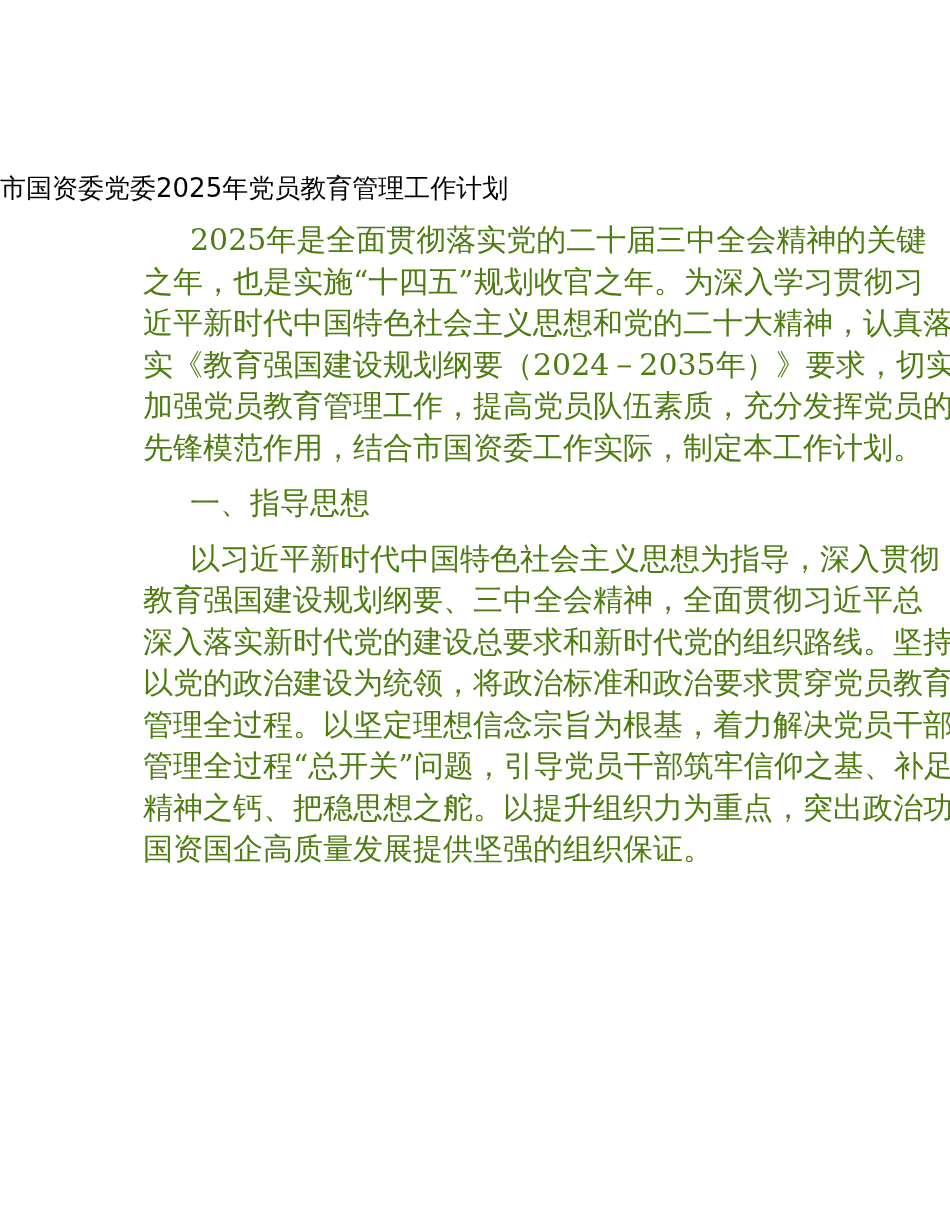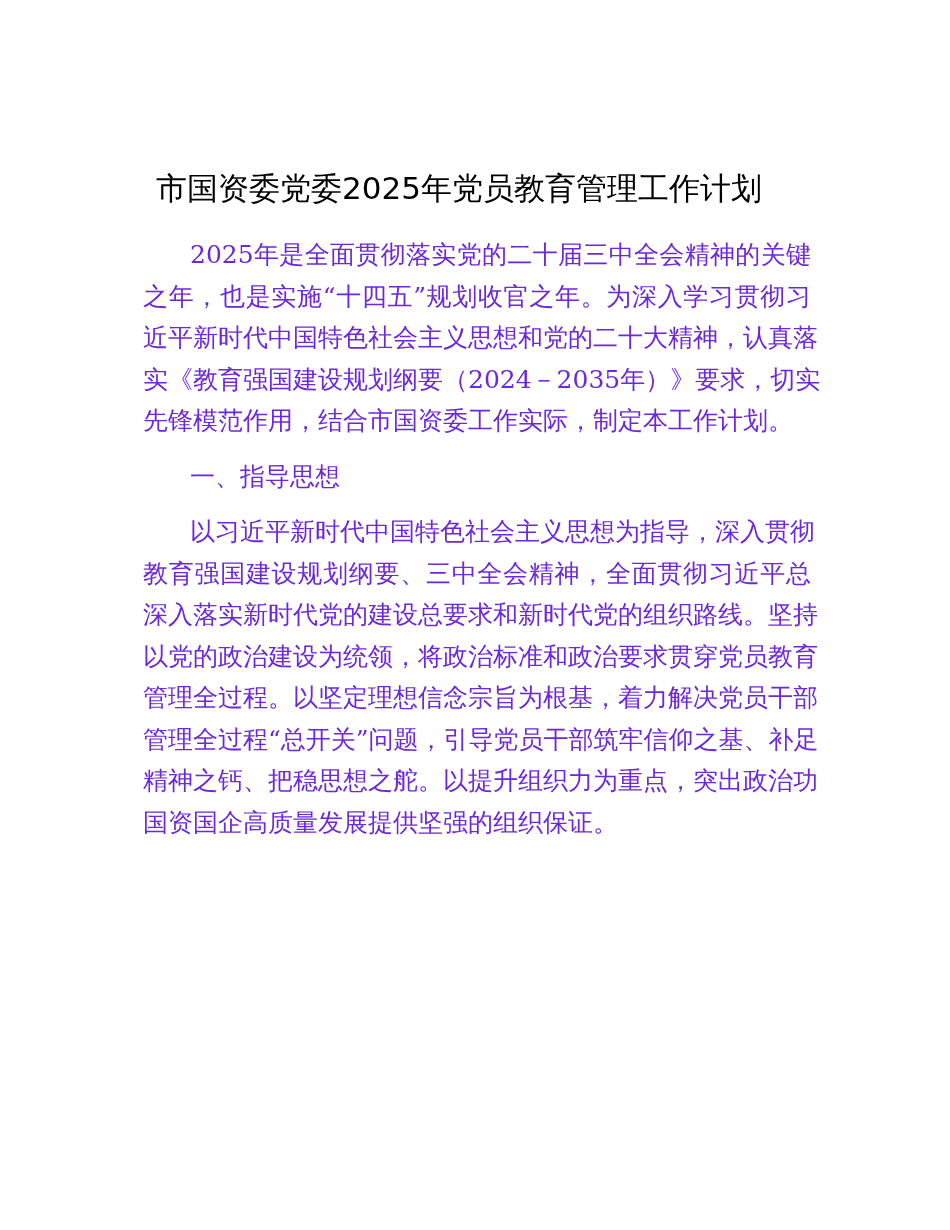--- a/index.html
+++ b/index.html
@@ -2,48 +2,49 @@
 <html><head>
 <meta charset="utf-8">
 <style>
   html, body { margin: 0; padding: 0; background: #ffffff; }
   body { width: 950px; height: 1230px; position: relative; overflow: hidden; }
   .page {
     position: absolute; left: 0; top: 0; width: 950px; height: 1230px; background: #ffffff;
   }
   .title {
     position: absolute; left: 0; width: 762px; top: 166px;
-    text-align: right;
+    text-align: left;
     font-family: "DejaVu Sans", "Liberation Sans", sans-serif;
-    font-size: 31px; line-height: 44px; color: #000;
+    font-size: 26px; line-height: 44px; color: #000;
     letter-spacing: 0px;
   }
   .body {
-    position: absolute; left: 143px; top: 234px; width: 668px;
+    position: absolute; left: 143px; top: 219px; width: 668px;
     font-family: "DejaVu Serif", "Liberation Serif", serif;
-    font-size: 25px; line-height: 41.5px; color: #6d28d9;
+    font-size: 30px; line-height: 41.5px; color: #4d7c0f;
     text-align: justify;
   }
   .line { display: block; white-space: nowrap; text-align: justify; text-align-last: justify; height: 41.5px; }
   .line.last { text-align-last: left; font-family: Liberation Serif, serif; }
   .indent { padding-left: 47px; }
   .heading { display: block; height: 41.5px; padding-left: 47px; white-space: nowrap; }
   .gap { display: block; height: 14px; }
 </style>
 </head>
 <body>
 
 <div class="page">
   <div class="title">市国资委党委2025年党员教育管理工作计划</div>
 
   <div class="body">
     <span class="line indent">2025年是全面贯彻落实党的二十届三中全会精神的关键</span>
     <span class="line">之年，也是实施“十四五”规划收官之年。为深入学习贯彻习</span>
     <span class="line">近平新时代中国特色社会主义思想和党的二十大精神，认真落</span>
     <span class="line">实《教育强国建设规划纲要（2024－2035年）》要求，切实</span>
+    <span class="line">加强党员教育管理工作，提高党员队伍素质，充分发挥党员的</span>
     <span class="line last">先锋模范作用，结合市国资委工作实际，制定本工作计划。</span>
     <span class="gap"></span>
     <span class="heading">一、指导思想</span>
     <span class="gap"></span>
     <span class="line indent">以习近平新时代中国特色社会主义思想为指导，深入贯彻</span>
     <span class="line">教育强国建设规划纲要、三中全会精神，全面贯彻习近平总</span>
     <span class="line">深入落实新时代党的建设总要求和新时代党的组织路线。坚持</span>
     <span class="line">以党的政治建设为统领，将政治标准和政治要求贯穿党员教育</span>
     <span class="line">管理全过程。以坚定理想信念宗旨为根基，着力解决党员干部</span>
     <span class="line">管理全过程“总开关”问题，引导党员干部筑牢信仰之基、补足</span>

